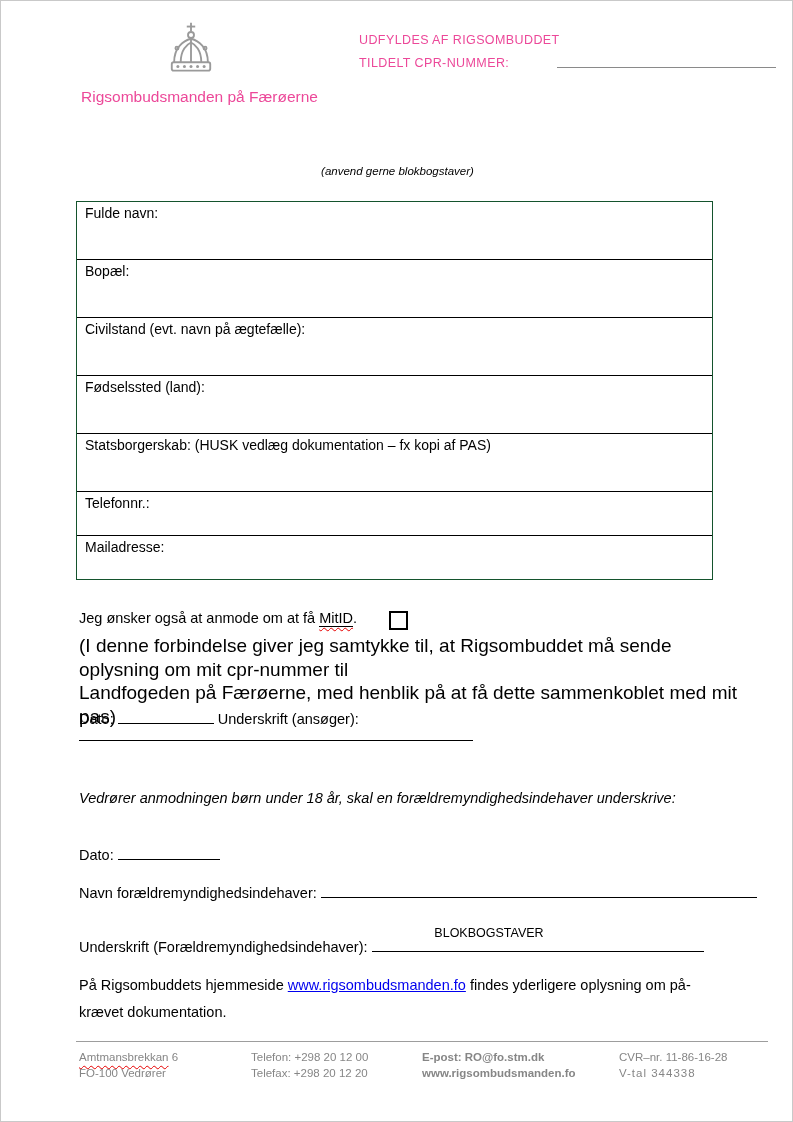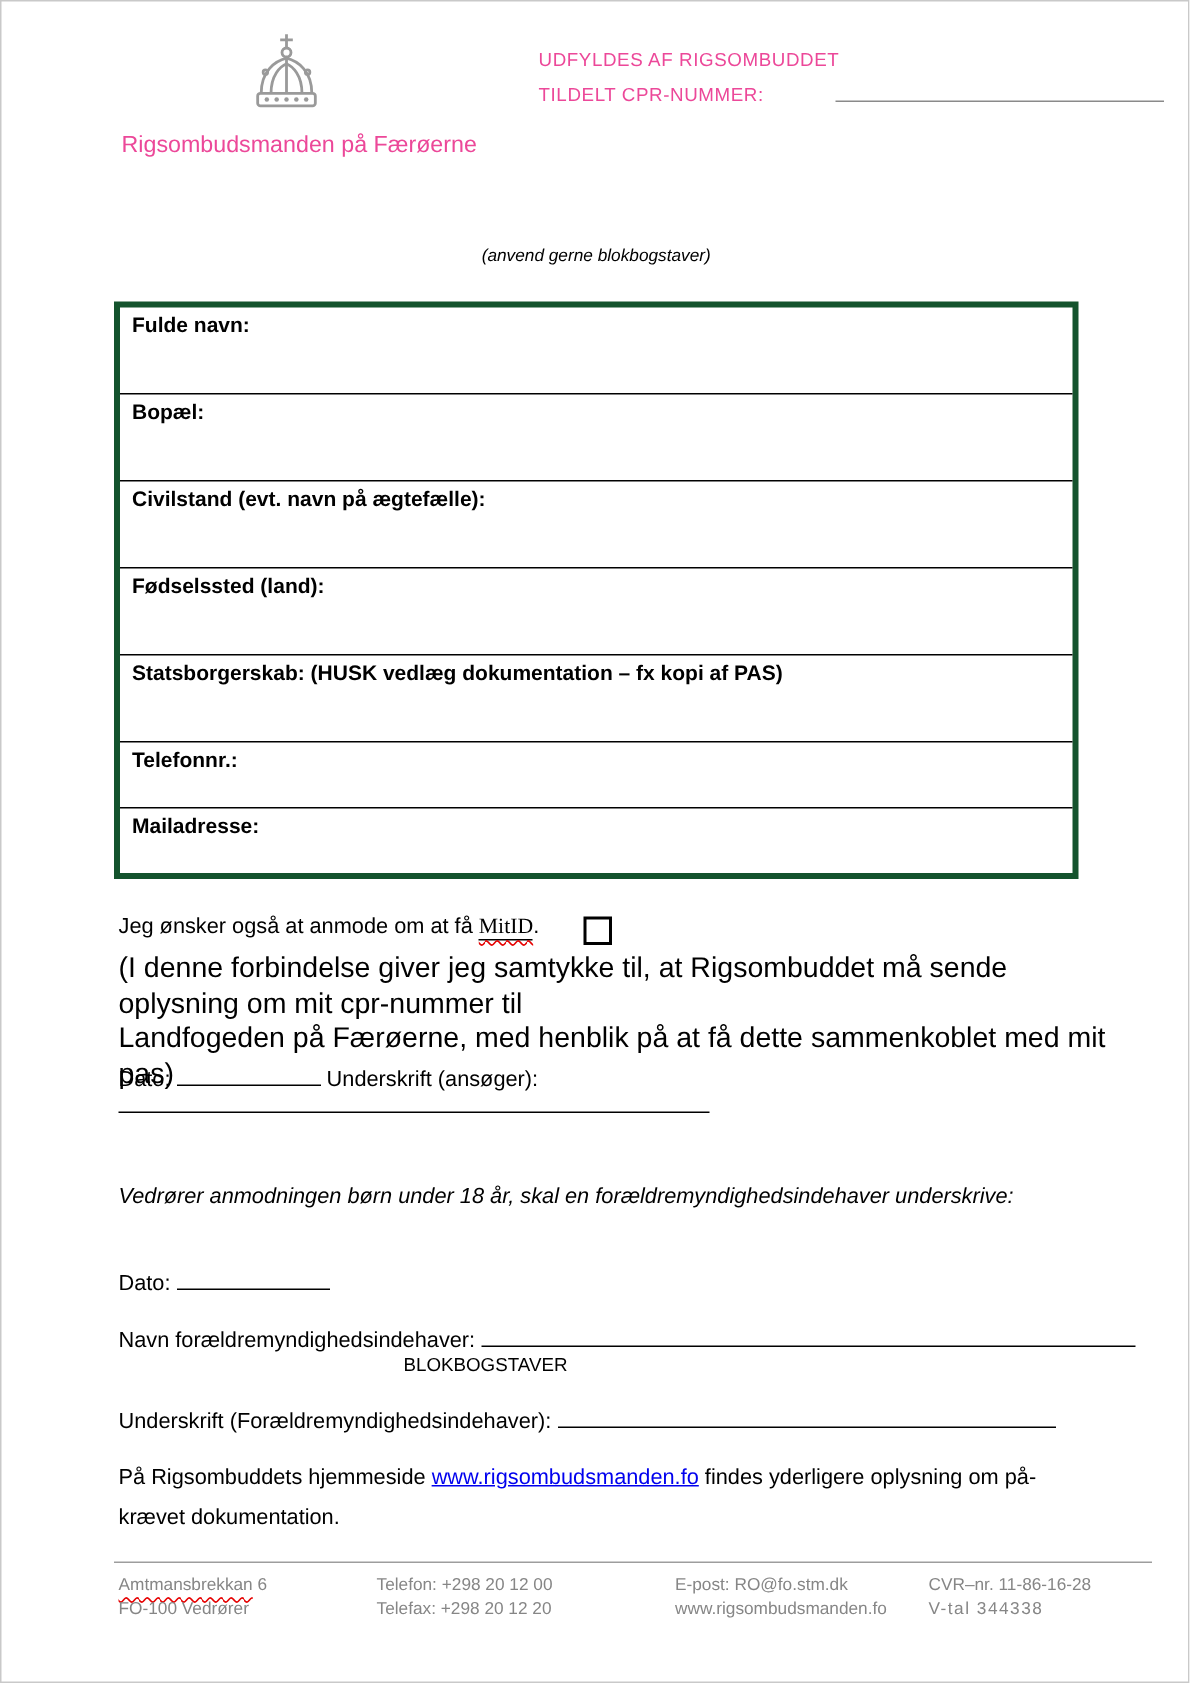--- a/index.html
+++ b/index.html
@@ -19,39 +19,39 @@
   
   .org-name { font-size:15.5px; color:#ec4899; }
   .hdr-note { font-size:12.5px; letter-spacing:.4px; color:#ec4899; line-height:23px; }
   .cpr-line { border-bottom:1px solid #8a8a8a; height:0; }
 
   
   .title { width:793px; text-align:center; font-size:17.5px; font-weight:bold; }
   .subtitle { width:793px; text-align:center; font-size:11.5px; font-style:italic; }
 
   
-  .form-table { position:absolute; left:75px; top:200px; width:635px; border:4px solid #14532d;font-weight:bold; }
+  .form-table { position:absolute; left:75px; top:200px; width:635px; border:1px solid #14532d; }
   .ft-row { box-sizing:border-box; border-bottom:1px solid #000; padding:3px 8px; font-size:14px; }
   .ft-row:last-child { border-bottom:none; }
 
   
   .body-text { font-size:14.5px; }
   .fill-line { display:inline-block; border-bottom:1px solid #000; height:13px; vertical-align:baseline; }
   .spell-wavy {
     text-decoration-line:underline;
     text-decoration-style:wavy;
     text-decoration-color:#e60000;
     text-decoration-thickness:1px;
     text-underline-offset:4px;
   }
-  .u-black { border-bottom:1px solid #000;font-family:Liberation Serif, serif; }
+  .u-black { border-bottom:1px solid #000; }
   .checkbox { width:19px; height:19px; border:2px solid #000; box-sizing:border-box; background:#fff; }
   .consent { font-size:19px; line-height:23.5px; }
   .italic-note { font-size:14.5px; font-style:italic; }
-  .hint-caps { font-size:12.5px; text-align:left; }
+  .hint-caps { font-size:12.5px; text-align:center;margin-top:23px; }
   .link { color:#0000ee; text-decoration:underline; cursor:pointer; }
 
   
   .footer-rule { left:75px; top:1040px; width:692px; border-top:1px solid #9d9d9d; height:0; }
   .footer-col { top:1048px; font-size:11.5px; line-height:16px; color:#868686; }
   .vtal { letter-spacing:1px; }
 </style>
 </head>
 <body>
 
@@ -162,21 +162,21 @@
       <span>6</span>
     </div>
     <div>FO-100 Vedrører</div>
   </div>
 
   <div class="abs footer-col" style="left:250px;">
     <div>Telefon: +298 20 12 00</div>
     <div>Telefax: +298 20 12 20</div>
   </div>
 
-  <div class="abs footer-col" style="left:449px;">
+  <div class="abs footer-col" style="left:421px;font-weight:bold;">
     <div>E-post: RO@fo.stm.dk</div>
     <div>www.rigsombudsmanden.fo</div>
   </div>
 
   <div class="abs footer-col" style="left:618px;">
     <div>CVR–nr. 11-86-16-28</div>
     <div class="vtal">V-tal 344338</div>
   </div>
 
 </div>

